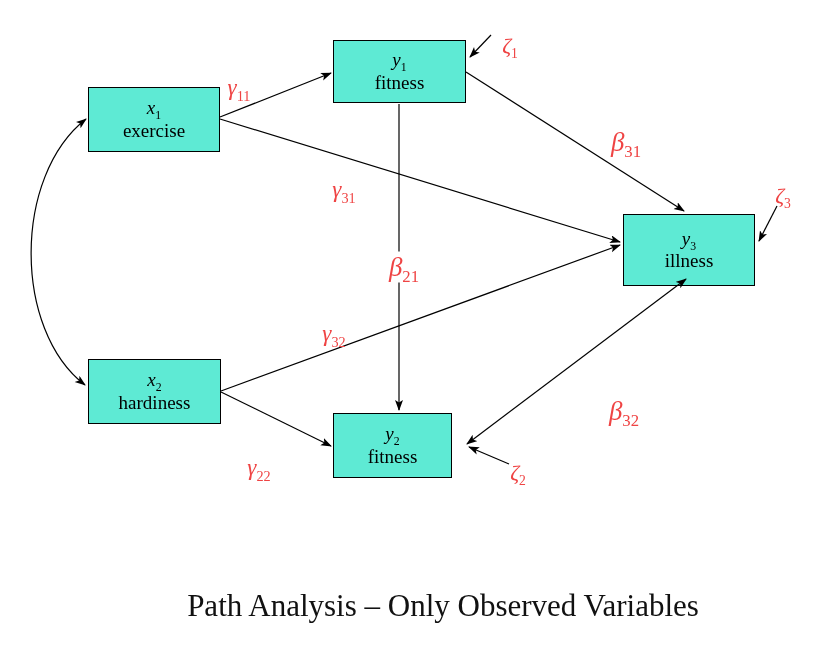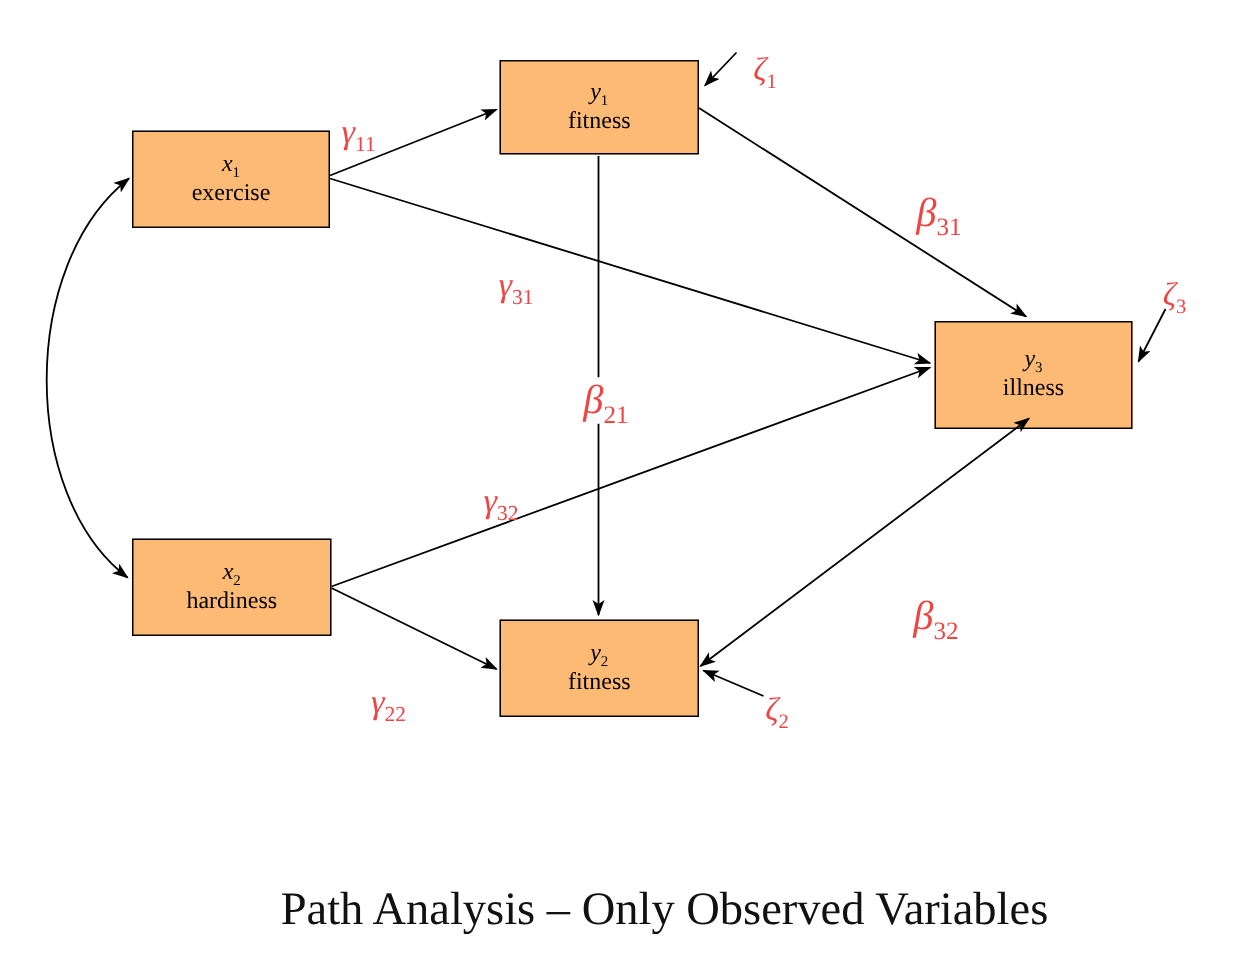--- a/index.html
+++ b/index.html
@@ -16,25 +16,25 @@
     position: absolute;
     left: 0; top: 0;
     width: 838px; height: 646px;
     pointer-events: none;
     z-index: 2;
   }
   .node {
     position: absolute;
     box-sizing: border-box;
     border: 1.5px solid #000;
-    background: #fdba74;
+    background: #5eead4;
     display: flex;
     flex-direction: column;
     justify-content: center;
-    font-size: 16px;
+    font-size: 19px;
     line-height: 1.18;
     z-index: 1;
     text-align: center;
   }
   .node .sym { font-style: italic; }
   .node sub, .coef sub {
     font-style: normal;
     font-size: 0.62em;
     line-height: 0;
   }
@@ -58,21 +58,21 @@
     text-align: center;
     font-size: 31px;
     color: #111;
     z-index: 1;
   }
   
   #node-x1 { left: 88px;  top: 87px;  width: 132px; height: 65px; }
   #node-y1 { left: 333px; top: 40px;  width: 133px; height: 63px; }
   #node-y3 { left: 623px; top: 214px; width: 132px; height: 72px; }
   #node-x2 { left: 88px;  top: 359px; width: 133px; height: 65px; }
-  #node-y2 { left: 333px; top: 413px; width: 133px; height: 65px; }
+  #node-y2 { left: 333px; top: 413px; width: 119px; height: 65px; }
   
   #lab-gamma11 { left: 239px; top: 88px; }
   #lab-gamma31 { left: 344px; top: 190px; }
   #lab-gamma32 { left: 334px; top: 334px; }
   #lab-gamma22 { left: 259px; top: 468px; }
   #lab-beta21  { left: 404px; top: 267px; }
   #lab-beta31  { left: 626px; top: 142px; }
   #lab-beta32  { left: 624px; top: 411px; }
   #lab-zeta1   { left: 510px; top: 46px; }
   #lab-zeta2   { left: 518px; top: 473px; }

